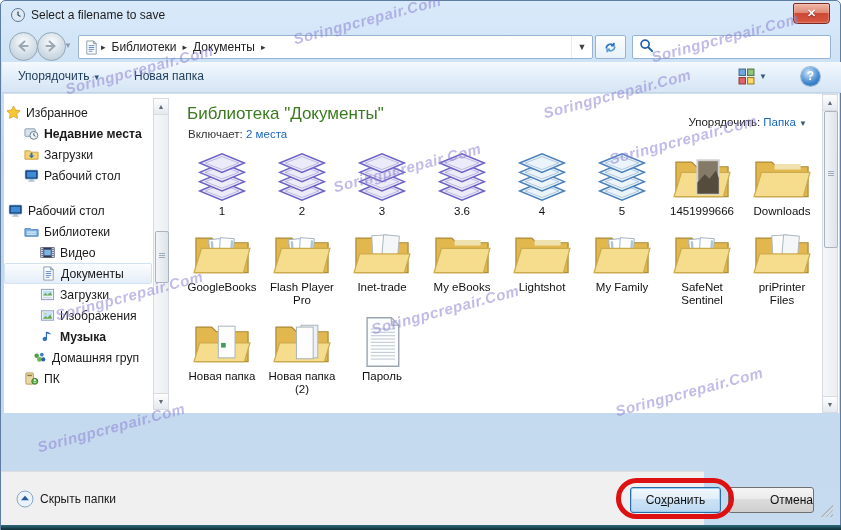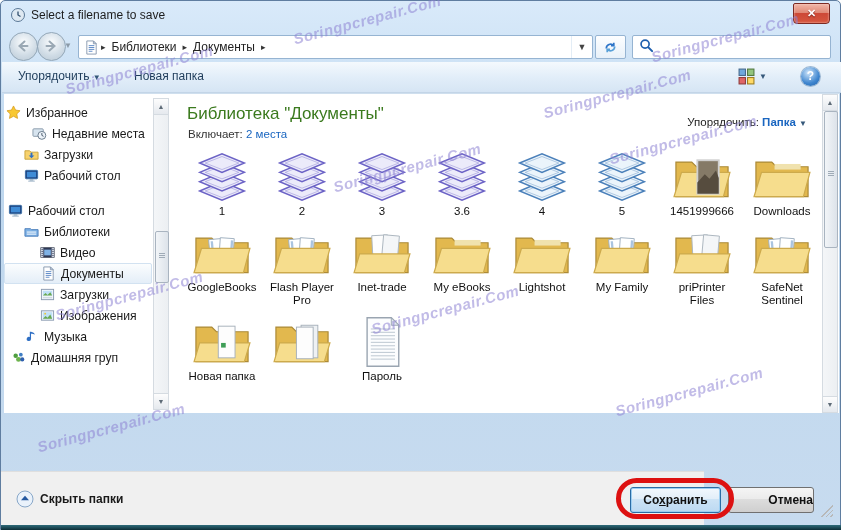--- a/index.html
+++ b/index.html
@@ -56,32 +56,32 @@
      background:linear-gradient(#fdfdfd,#e5e9ee);border-bottom:1px solid #d5dbe1;}
   .sb-arrow.bottom{border-top:1px solid #d5dbe1;border-bottom:none;}
   .sb-thumb{position:absolute;left:1px;width:12px;border:1px solid #a9b4c0;border-radius:2px;
      background:linear-gradient(90deg,#f2f5f8,#dde3ea);}
   .sb-grip{position:absolute;left:3px;top:45%;width:6px;height:1px;background:#9fabb7;box-shadow:0 2px 0 #9fabb7,0 -2px 0 #9fabb7;}
   
   .lib-header{left:183px;top:10px;font-size:17px;color:#3b7a1e;}
   .includes{left:184px;top:34px;font-size:11.5px;color:#333;}
   .includes a{color:#1a66c0;text-decoration:none;text-align:right;}
   .arrange{right:32px;top:22px;font-size:11.5px;color:#222;position:absolute;}
-  .arrange .val{color:#1a66c0;font-weight:bold;}
+  .arrange .val{color:#1a66c0;}
   .arrange .car{color:#35587a;font-size:8px;}
   
   .filegrid{left:178px;top:56px;width:644px;display:grid;grid-template-columns:repeat(8,80px);row-gap:8px;justify-items:center;}
   .file-item{width:78px;display:flex;flex-direction:column;align-items:center;}
   .ficon{width:60px;height:54px;display:flex;align-items:flex-end;justify-content:center;}
   .ficon svg{width:60px;height:54px;}
   .flabel{margin-top:1px;font-size:11.5px;line-height:13px;color:#111;text-align:center;max-width:72px;overflow-wrap:anywhere;}
   
   .formarea{left:0;top:412px;width:841px;height:58px;}
   
-  .footer{left:0;top:470px;width:703px;height:54px;background:#f0f0f0;border-top:1px solid #dfdfdf;box-sizing:border-box;font-weight:bold;}
+  .footer{left:0;top:470px;width:703px;height:54px;background:#f0f0f0;border-top:1px solid #dfdfdf;box-sizing:border-box;}
   .hide-folders{position:absolute;left:15px;top:18px;display:flex;align-items:center;gap:6px;font-size:12px;color:#1a1a1a;}
   .btn{position:absolute;top:15px;height:26px;border:1px solid #707070;border-radius:3px;font-size:12px;color:#111;
      background:linear-gradient(#f5f5f5,#ebebeb 45%,#dddddd 46%,#cfcfcf);text-align:center;line-height:24px;
      font-family:"Liberation Sans",sans-serif;box-sizing:border-box;}
   .btn.save{left:629px;width:91px;border:1px solid #2a6ca5;box-shadow:inset 0 0 0 1px #9ccef2;
      background:linear-gradient(#f2f8fd,#e2eef9 45%,#cde3f5 46%,#bcd9f2);}
   .btn.cancel{left:727px;width:86px;text-align:right;}
   .red-oval{position:absolute;left:615px;top:477px;width:118px;height:41px;border:5px solid #dd1111;border-radius:22px;
      box-sizing:border-box;pointer-events:none;}
   .grip{position:absolute;left:820px;top:504px;width:12px;height:12px;
@@ -176,21 +176,21 @@
 
   <div class="abs pane">
 
     <div class="abs sidebar">
       <div class="side-item" style="padding-left: 2px;">
           <span class="sicon"><svg viewBox="0 0 16 16">
               <path d="M8 1l2.2 4.4 4.8.7-3.5 3.4.8 4.8L8 12l-4.3 2.3.8-4.8L1 6.1l4.8-.7z" fill="#f8c832" stroke="#d79b1e" stroke-width=".8"></path>
             </svg></span>
           <span class="slabel">Избранное</span>
         </div>
-        <div class="side-item" style="padding-left: 28px;">
+        <div class="side-item" style="padding-left: 20px; font-weight: bold;">
           <span class="sicon"><svg viewBox="0 0 16 16">
               <rect x="1" y="3" width="11" height="8" rx="1" fill="#d7e4ef" stroke="#8899aa"></rect>
               <circle cx="10.5" cy="10" r="4.2" fill="#eef4fa" stroke="#667788"></circle>
               <path d="M10.5 7.5V10l1.8 1" stroke="#445566" fill="none"></path>
             </svg></span>
           <span class="slabel">Недавние места</span>
         </div>
         <div class="side-item" style="padding-left: 20px;">
           <span class="sicon"><svg viewBox="0 0 16 16">
               <path d="M1 4h5l1.5 1.5H15V13H1z" fill="#f7d26d" stroke="#c9a23c"></path>
@@ -265,35 +265,45 @@
         </div>
         <div class="side-item" style="padding-left: 36px;">
           <span class="sicon"><svg viewBox="0 0 16 16">
               <rect x="1.5" y="3" width="13" height="10" fill="#eef6fd" stroke="#8a9ab0"></rect>
               <rect x="3" y="4.5" width="10" height="7" fill="#bfe0f7"></rect>
               <path d="M3 11.5l3-3 2 2 3-3.5 2 4.5z" fill="#69a84f"></path>
               <circle cx="5.5" cy="6" r="1" fill="#f3c430"></circle>
             </svg></span>
           <span class="slabel">Изображения</span>
         </div>
-        <div class="side-item" style="padding-left: 20px;">
+        <div class="side-item" style="padding-left: 36px; font-weight: bold;">
           <span class="sicon"><svg viewBox="0 0 16 16">
               <path d="M6.2 3h1.3v7.6a2.3 2.3 0 1 1-1.3-2.1z" fill="#2f6fc4"></path>
               <path d="M7.5 3c2.2.4 3.7 1.3 4 3.1-1.1-.9-2.5-1.1-4-1.1z" fill="#2f6fc4"></path>
             </svg></span>
           <span class="slabel">Музыка</span>
         </div>
-        <div class="side-item" style="padding-left: 7px;">
+        <div class="side-item" style="padding-left: 28px;">
           <span class="sicon"><svg viewBox="0 0 16 16">
               <circle cx="5" cy="6" r="2.4" fill="#4f9e3f"></circle>
               <circle cx="10.5" cy="5" r="2" fill="#3f7ec4"></circle>
               <circle cx="8" cy="10" r="2.6" fill="#6db34e"></circle>
               <circle cx="12" cy="10" r="2.2" fill="#2f5fae"></circle>
             </svg></span>
           <span class="slabel">Домашняя груп</span>
+        </div>
+        <div class="side-item" style="padding-left: 20px;">
+          <span class="sicon"><svg viewBox="0 0 16 16">
+              <rect x="2" y="2" width="8" height="12" rx="1" fill="#e8d9a8" stroke="#b49b5a"></rect>
+              <rect x="3.5" y="4" width="5" height="1.5" fill="#8d7a42"></rect>
+              <circle cx="11.5" cy="11" r="3.2" fill="#5fb24a" stroke="#3d7a30"></circle>
+              <circle cx="11.5" cy="9.8" r="1.2" fill="#e9f3e2"></circle>
+              <path d="M9.7 12.6c.3-1.2 3.3-1.2 3.6 0z" fill="#e9f3e2"></path>
+            </svg></span>
+          <span class="slabel">ПК</span>
         </div>
     </div>
 
     <div class="abs vscroll" style="left:149px;top:4px;height:312px;">
       <div class="sb-arrow" style="top:0;">▲</div>
       <div class="sb-thumb" style="top:132px;height:50px;">
           <div class="sb-grip"></div>
         </div>
       <div class="sb-arrow bottom" style="bottom:0;">▼</div>
     </div>
@@ -504,68 +514,69 @@
               </g>
               <path d="M2 50 L10 24 L62 24 L55 50 Z" fill="#f6dd8d" stroke="#cdaa4c" stroke-width="1.3"></path>
             </svg>
           </span>
           <span class="flabel">My Family</span>
         </div>
         <div class="file-item">
           <span class="ficon">
             <svg viewBox="0 0 64 58">
               <path d="M4 13 L21 13 L26 18 L60 18 L60 50 L4 50 Z" fill="#e2b84e" stroke="#ab8a38" stroke-width="1.3"></path>
-              <g transform="rotate(-3 30 30)">
-                <rect x="22" y="10" width="17" height="36" fill="#fdfdfd" stroke="#aab4be"></rect>
-              </g>
-              <g transform="rotate(5 40 30)">
-                <rect x="32" y="10" width="17" height="36" fill="#f4f6f8" stroke="#aab4be"></rect>
-              </g>
-              <path d="M2 50 L8 30 L62 30 L56 50 Z" fill="#f6dd8d" stroke="#cdaa4c" stroke-width="1.3"></path>
-            </svg>
-          </span>
-          <span class="flabel">priPrinter Files</span>
-        </div>
-        <div class="file-item">
-          <span class="ficon">
-            <svg viewBox="0 0 64 58">
-              <path d="M4 13 L21 13 L26 18 L60 18 L60 50 L4 50 Z" fill="#e2b84e" stroke="#ab8a38" stroke-width="1.3"></path>
               <g transform="rotate(-5 26 30)">
                 <rect x="19" y="14" width="15" height="31" fill="#fff" stroke="#9fb0c0"></rect>
                 <rect x="21" y="16" width="2.5" height="27" fill="#aac4e0"></rect>
               </g>
               <g transform="rotate(4 36 30)">
                 <rect x="29" y="13" width="15" height="32" fill="#fff" stroke="#9fb0c0"></rect>
                 <rect x="40.5" y="15" width="2.5" height="28" fill="#aac4e0"></rect>
               </g>
               <path d="M2 50 L10 24 L62 24 L55 50 Z" fill="#f6dd8d" stroke="#cdaa4c" stroke-width="1.3"></path>
             </svg>
           </span>
           <span class="flabel">SafeNet Sentinel</span>
         </div>
         <div class="file-item">
           <span class="ficon">
             <svg viewBox="0 0 64 58">
               <path d="M4 13 L21 13 L26 18 L60 18 L60 50 L4 50 Z" fill="#e2b84e" stroke="#ab8a38" stroke-width="1.3"></path>
+              <g transform="rotate(-3 30 30)">
+                <rect x="22" y="10" width="17" height="36" fill="#fdfdfd" stroke="#aab4be"></rect>
+              </g>
+              <g transform="rotate(5 40 30)">
+                <rect x="32" y="10" width="17" height="36" fill="#f4f6f8" stroke="#aab4be"></rect>
+              </g>
+              <path d="M2 50 L8 30 L62 30 L56 50 Z" fill="#f6dd8d" stroke="#cdaa4c" stroke-width="1.3"></path>
+            </svg>
+          </span>
+          <span class="flabel">priPrinter Files</span>
+        </div>
+        <div class="file-item">
+          <span class="ficon">
+            <svg viewBox="0 0 64 58">
+              <path d="M4 13 L21 13 L26 18 L60 18 L60 50 L4 50 Z" fill="#e2b84e" stroke="#ab8a38" stroke-width="1.3"></path>
               <path d="M2 50 L8 30 L62 30 L56 50 Z" fill="#f6dd8d" stroke="#cdaa4c" stroke-width="1.3"></path>
               <rect x="28" y="12" width="18" height="34" fill="#fdfdfd" stroke="#a5afb9"></rect>
               <rect x="31" y="30" width="5" height="5" fill="#3f9e57"></rect>
             </svg>
           </span>
           <span class="flabel">Новая папка</span>
         </div>
         <div class="file-item">
           <span class="ficon">
             <svg viewBox="0 0 64 58">
               <path d="M4 13 L21 13 L26 18 L60 18 L60 50 L4 50 Z" fill="#e2b84e" stroke="#ab8a38" stroke-width="1.3"></path>
               <path d="M2 50 L8 30 L62 30 L56 50 Z" fill="#f6dd8d" stroke="#cdaa4c" stroke-width="1.3"></path>
               <rect x="31" y="11" width="18" height="35" fill="#eef1f4" stroke="#a5afb9"></rect>
               <rect x="26" y="13" width="18" height="34" fill="#fdfdfd" stroke="#a5afb9"></rect>
             </svg>
           </span>
+          <span class="flabel">Новая папка (2)</span>
         </div>
         <div class="file-item">
           <span class="ficon">
             <svg viewBox="0 0 64 58">
               <path d="M16 3 h26 l8 8 v44 H16 Z" fill="#fcfdfe" stroke="#9aa5b1" stroke-width="1.5"></path>
               <path d="M42 3 l8 8 h-8 z" fill="#e4e9ee" stroke="#9aa5b1"></path>
               <g stroke="#c3cdd6" stroke-width="1.2">
                 <path d="M20 15 h26"></path>
                 <path d="M20 18.6 h26"></path>
                 <path d="M20 22.200000000000003 h26"></path>

